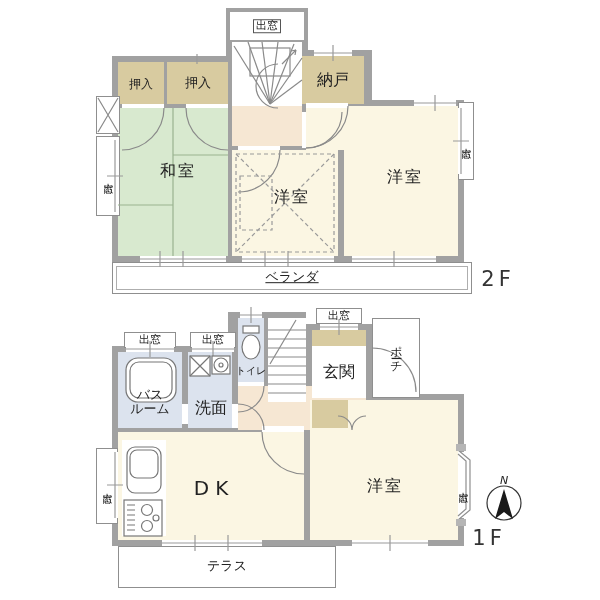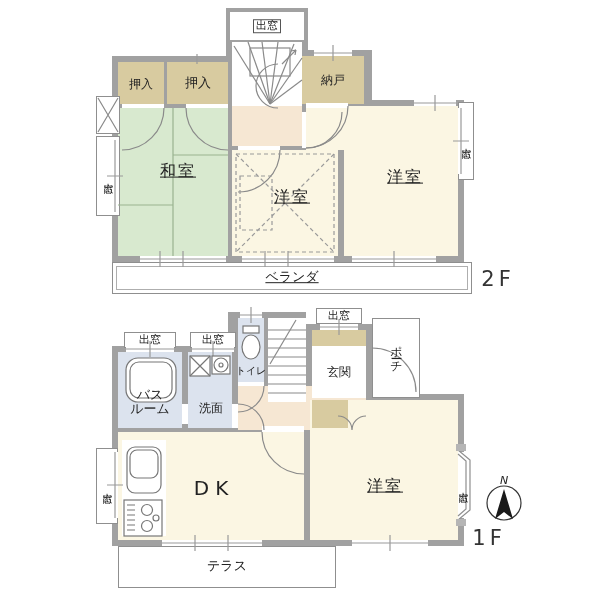--- a/index.html
+++ b/index.html
@@ -4,26 +4,26 @@
 <style>
   html,body { margin:0; padding:0; background:#fff; }
   #stage { position:relative; width:600px; height:600px; background:#ffffff;
            font-family:"DejaVu Sans",sans-serif; overflow:hidden; }
   .wall  { position:absolute; background:#a1a1a1; }
   .fill  { position:absolute; }
   .win   { position:absolute; background:#ffffff; }
   .thinbox { position:absolute; background:#ffffff; border:1px solid #8f8f8f; box-sizing:border-box; }
   .innerline { position:absolute; border:1px solid #aeaeae; box-sizing:border-box; }
   .lbl { position:absolute; color:#222; white-space:nowrap; transform:translate(-50%,-50%);
-         font-size:12px; line-height:1.05; text-align:center; }
+         font-size:16px; line-height:1.05; text-align:center; }
   .vlbl { position:absolute; color:#222; writing-mode:vertical-rl; text-orientation:upright;
           transform:translate(-50%,-50%); font-size:10px; letter-spacing:1px; }
   .small { font-size:11px; }
   .tiny { font-size:10px; }
-  .room { font-size:16px; letter-spacing:2px;text-decoration:underline; }
+  .room { font-size:16px; letter-spacing:2px; }
   .floorlbl { font-size:21px; letter-spacing:4px; color:#333; }
   .boxed { border:1px solid #555; background:#fff; padding:0 2px; font-size:11px; }
   svg.overlay { position:absolute; left:0; top:0; pointer-events:none; }
 </style>
 </head>
 <body>
 
 <div id="stage">
 
   <div class="wall" style="left:112px;top:56px;width:260px;height:206px;"></div>

